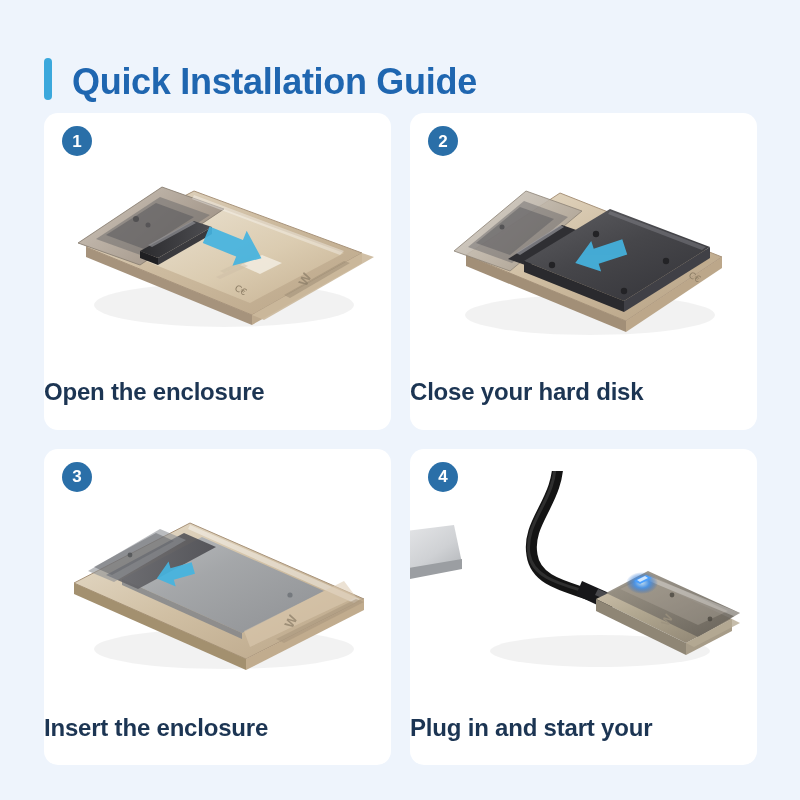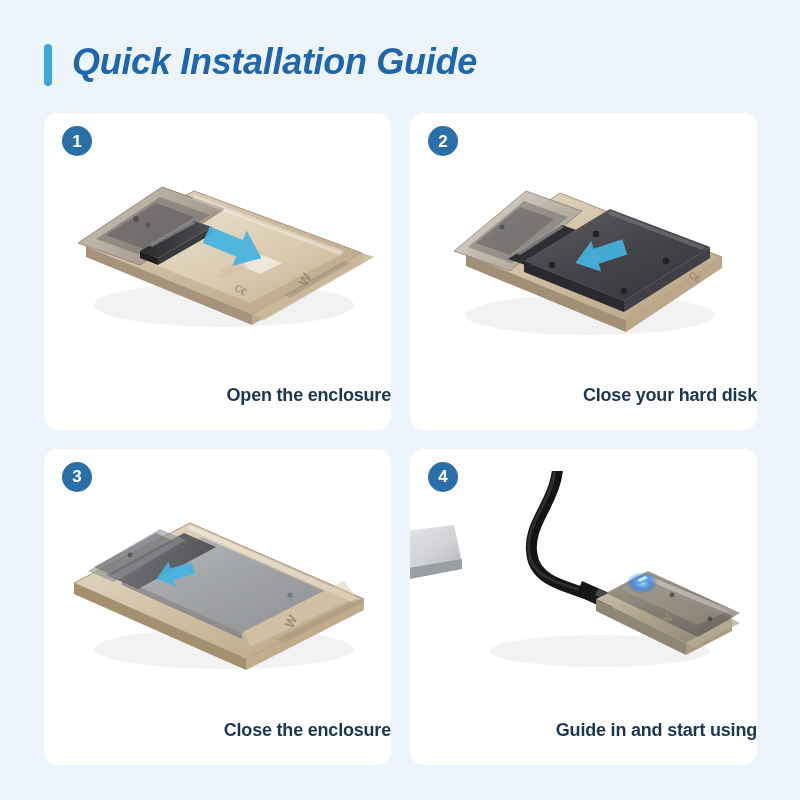--- a/index.html
+++ b/index.html
@@ -15,25 +15,24 @@
   .page {
     position: relative;
     width: 800px;
     height: 800px;
     padding: 0;
   }
 
   
   .header {
     display: flex;
-    align-items: flex-start;
+    align-items: flex-end;
     gap: 20px;
     padding: 44px 0 0 44px;
     height: 100px;
-    font-style: italic;
   }
   .accent-bar {
     width: 8px;
     height: 42px;
     background: #3ba8dc;
     border-radius: 4px;
     flex: 0 0 auto;
   }
   .page-title {
     font-size: 36px;
@@ -88,22 +87,22 @@
     top: 22px;
     width: 100%;
     height: 218px;
   }
 
   .caption {
     position: absolute;
     left: 0;
     right: 0;
     bottom: 24px;
-    text-align: right;
-    font-size: 18px;
+    text-align: left;
+    font-size: 24px;
     font-weight: 700;
     color: #1c3553;
     letter-spacing: -0.2px;
     line-height: 1.1;
   }
 
   svg { display: block; width: 100%; height: 100%; }
 </style>
 </head>
 <body>
@@ -305,21 +304,21 @@
           <text x="248" y="158" font-family="Liberation Sans, sans-serif" font-size="13" font-weight="700" fill="#8d7f69" opacity="0.75" transform="rotate(-62 248 158)">W</text>
 
           <path d="M232,168 L312,128 L320,131 L240,172 Z" fill="#a8967c" opacity="0.55"></path>
 
           <g opacity="0.92">
             <path d="M150,96 L128,96 L128,89 L112,102 L128,115 L128,108 L150,108 Z" fill="#45b4e0" transform="rotate(-16 132 102)"></path>
           </g>
         </svg>
       </div>
 
-      <div class="caption">Close the enclosure</div>
+      <div class="caption">Insert the enclosure</div>
     </div>
 
     <div class="card">
       <div class="step-badge">4</div>
 
       <div class="photo">
         <svg viewBox="0 0 347 218" preserveAspectRatio="xMidYMid meet">
           <defs>
             <linearGradient id="encl4" x1="0.1" y1="0" x2="0.9" y2="1">
               <stop offset="0%" stop-color="#cfc3ad"></stop>
@@ -381,17 +380,17 @@
           </g>
 
           <g>
             <ellipse cx="232" cy="112" rx="16" ry="11" fill="url(#led4)" opacity="0.85"></ellipse>
             <path d="M224,110 L236,104 L242,107 L230,113 Z" fill="#4aa0ff"></path>
             <path d="M227,109 L235,105 L238,107 L230,111 Z" fill="#cfe6ff"></path>
           </g>
         </svg>
       </div>
 
-      <div class="caption">Guide in and start using</div>
+      <div class="caption">Plug in and start your</div>
     </div>
 
   </div>
 </div>
 
 </body></html>

